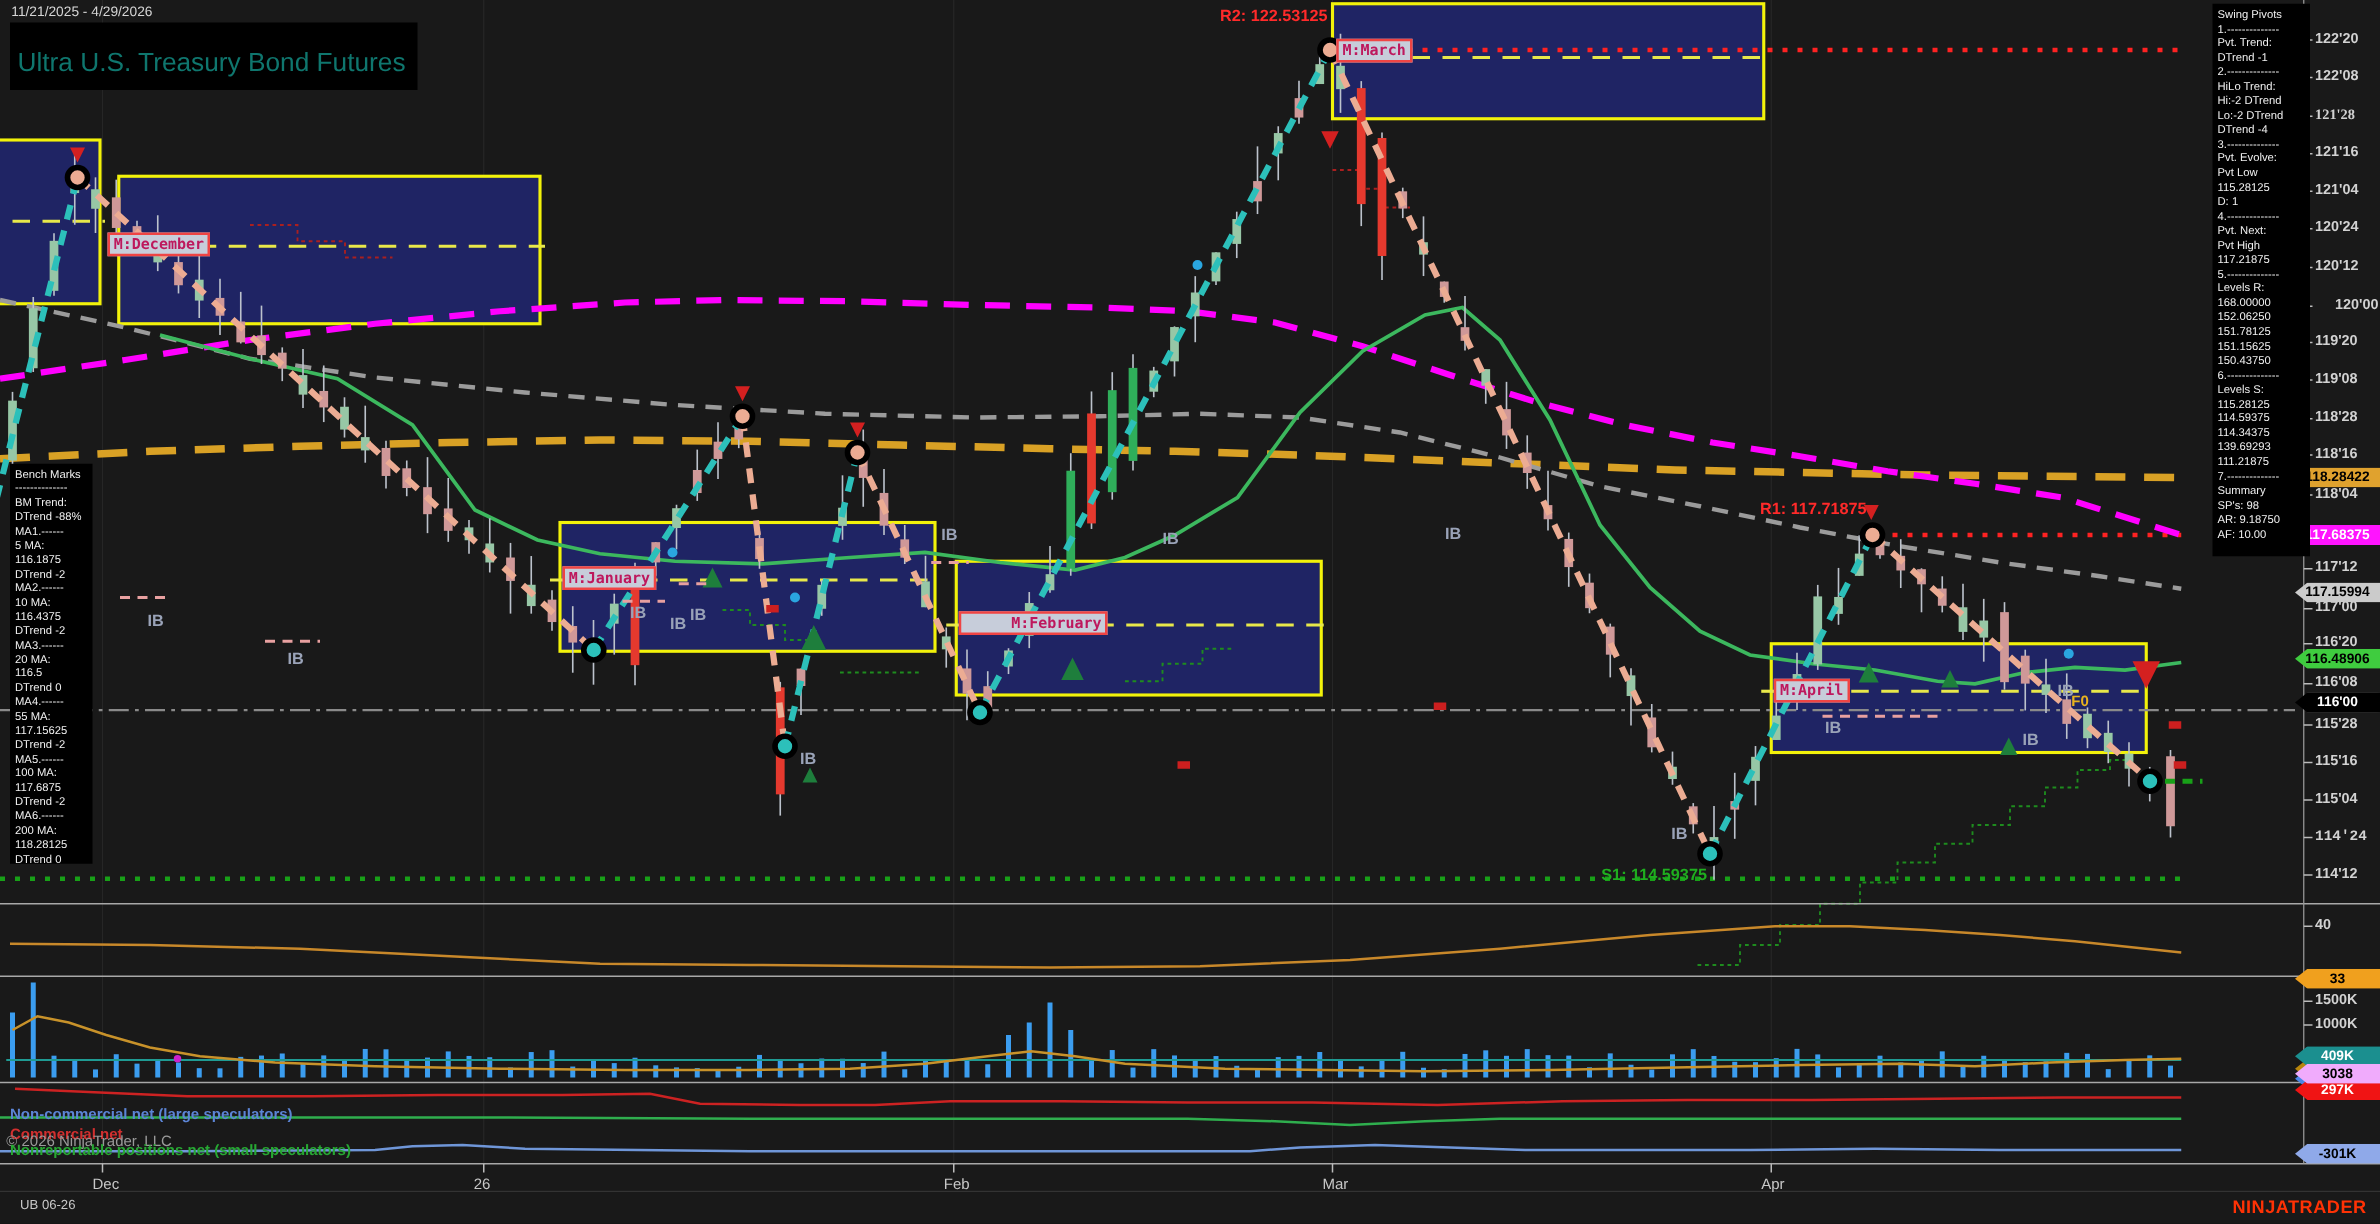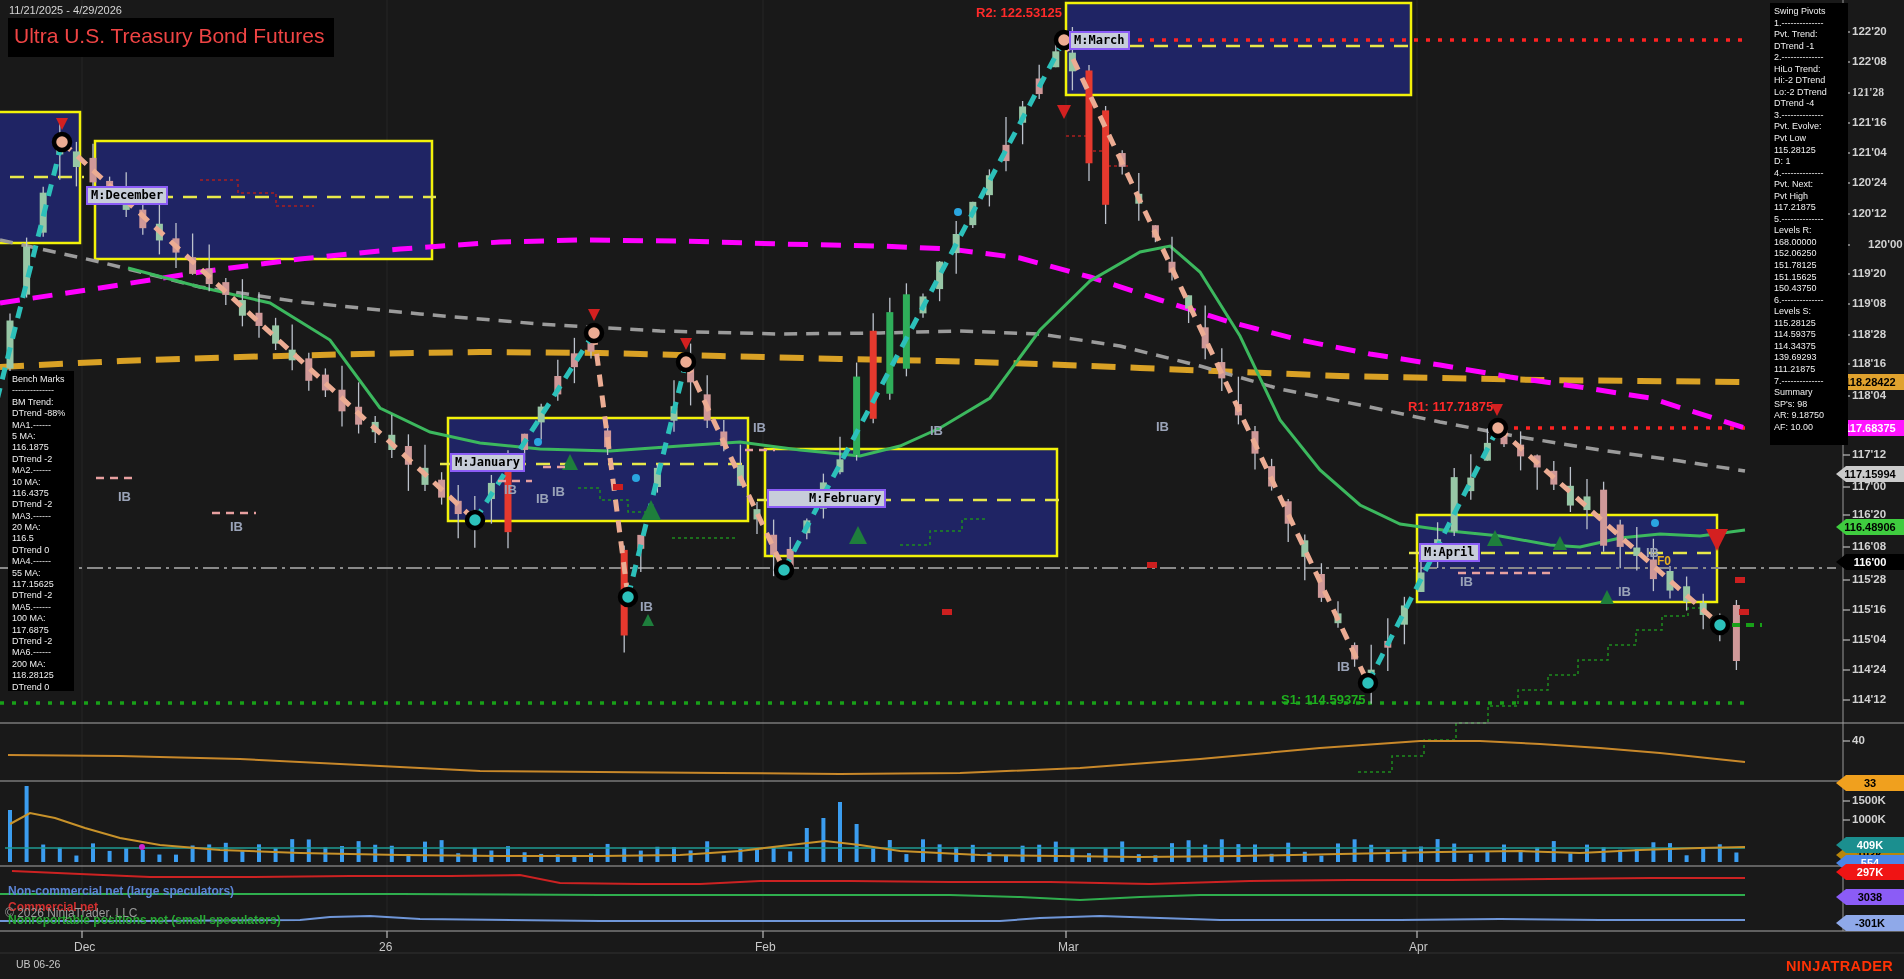--- a/index.html
+++ b/index.html
@@ -4,30 +4,30 @@
 <style>
   html,body{margin:0;padding:0;background:#101010;}
   body{width:1904px;height:979px;position:relative;overflow:hidden;
        font-family:"Liberation Sans",sans-serif;background:#191919;}
   #chart-svg{position:absolute;left:0;top:0;z-index:1;}
   .ovl{position:absolute;z-index:8;}
   .tick{position:absolute;z-index:8;font:700 11.5px "Liberation Sans",sans-serif;color:#d2d2d2;white-space:nowrap;}
   .badge{position:absolute;left:1836px;width:68px;height:16px;z-index:9;text-align:center;
          font:700 11px "Liberation Sans",sans-serif;line-height:16px;white-space:nowrap;
          clip-path:polygon(0 50%,10px 0,100% 0,100% 100%,10px 100%);}
-  .mlabel{position:absolute;z-index:6;font:700 12px "DejaVu Sans Mono",monospace;color:#000000;
-          background:#c7cdda;border:2px solid #8b5cf6;padding:0px 3px;line-height:15px;white-space:nowrap;}
+  .mlabel{position:absolute;z-index:6;font:700 12px "DejaVu Sans Mono",monospace;color:#be185d;
+          background:#c7cdda;border:2px solid #ef4444;padding:0px 3px;line-height:15px;white-space:nowrap;}
   .ib{position:absolute;z-index:5;font:600 13px "Liberation Sans",sans-serif;color:#9aa3b8;white-space:nowrap;}
   .lvl{position:absolute;z-index:5;font:700 13px "Liberation Sans",sans-serif;white-space:nowrap;}
   .panel{position:absolute;z-index:10;background:#000;color:#f0f0f0;
          font:400 9px "Liberation Sans",sans-serif;padding:3px 4px;white-space:nowrap;}
   .panel div{height:11.55px;line-height:11.55px;}
   #bench-panel div{height:11.4px;line-height:11.4px;}
-  #title-block{position:absolute;left:8px;top:18px;z-index:10;background:#000;color:#ef4444;
-               font:400 21px "Liberation Sans",sans-serif;line-height:28px;padding:4px 10px 7px 6px;}
+  #title-block{position:absolute;left:8px;top:18px;z-index:10;background:#000;color:#0f766e;
+               font:400 21px "Liberation Sans",sans-serif;line-height:28px;padding:19px 10px 7px 6px;}
   #date-range{position:absolute;left:9px;top:4px;z-index:10;color:#d6d6d6;font:400 11px "Liberation Sans",sans-serif;}
   .legend{position:absolute;z-index:7;font:700 12px "Liberation Sans",sans-serif;white-space:nowrap;}
   #brand-logo{position:absolute;left:1786px;top:958px;z-index:9;color:#ff3205;
               font:700 14.5px "Liberation Sans",sans-serif;letter-spacing:.4px;}
   #status-instrument{position:absolute;left:16px;top:958px;z-index:9;color:#c8c8c8;
               font:400 10.5px "Liberation Sans",sans-serif;}
   .tlabel{position:absolute;z-index:8;top:940px;color:#c8c8c8;font:400 12px "Liberation Sans",sans-serif;}
 </style>
 </head>
 <body>
@@ -593,31 +593,31 @@
 <div class="tick" style="left: 1852px; top: 328px;">118'28</div>
 <div class="tick" style="left: 1852px; top: 357px;">118'16</div>
 <div class="tick" style="left: 1852px; top: 389px;">118'04</div>
 <div class="tick" style="left: 1852px; top: 448px;">117'12</div>
 <div class="tick" style="left: 1852px; top: 480px;">117'00</div>
 <div class="tick" style="left: 1852px; top: 508px;">116'20</div>
 <div class="tick" style="left: 1852px; top: 540px;">116'08</div>
 <div class="tick" style="left: 1852px; top: 573px;">115'28</div>
 <div class="tick" style="left: 1852px; top: 603px;">115'16</div>
 <div class="tick" style="left: 1852px; top: 633px;">115'04</div>
-<div class="tick" style="left: 1852px; top: 663px;">114'24</div>
+<div class="tick" style="left: 1852px; top: 663px; font-family: Liberation Mono, monospace;">114'24</div>
 <div class="tick" style="left: 1852px; top: 693px;">114'12</div>
 <div class="tick" style="left: 1852px; top: 734px;">40</div>
 <div class="tick" style="left: 1852px; top: 794px;">1500K</div>
 <div class="tick" style="left: 1852px; top: 813px;">1000K</div>
 <div class="badge" style="top: 755px; background: rgb(240, 160, 30); color: rgb(0, 0, 0); margin-top: 20px;">33</div>
 <div class="badge" style="top: 847px; background: rgb(184, 134, 11); color: rgb(0, 0, 0);">193K</div>
 <div class="badge" style="top: 855px; background: rgb(74, 134, 232); color: rgb(255, 255, 255);">554</div>
 <div class="badge" style="top: 837px; background: rgb(27, 143, 143); color: rgb(255, 255, 255);">409K</div>
 <div class="badge" style="top: 864px; background: rgb(240, 20, 20); color: rgb(255, 255, 255);">297K</div>
-<div class="badge" style="top: 889px; background: #8b5cf6; color: rgb(0, 0, 0);">3038</div>
+<div class="badge" style="top: 851px; background: #f0abfc; color: rgb(0, 0, 0);">3038</div>
 <div class="badge" style="top: 915px; background: rgb(143, 169, 233); color: rgb(0, 0, 0);">-301K</div>
 <div class="badge" style="top: 374px; background: rgb(224, 162, 46); color: rgb(0, 0, 0);">118.28422</div>
 <div class="badge" style="top: 420px; background: rgb(255, 20, 255); color: rgb(255, 255, 255);">117.68375</div>
 <div class="badge" style="top: 466px; background: rgb(203, 203, 203); color: rgb(0, 0, 0);">117.15994</div>
 <div class="badge" style="top: 519px; background: rgb(63, 204, 63); color: rgb(0, 0, 0);">116.48906</div>
 <div class="badge" style="top: 554px; background: rgb(0, 0, 0); color: rgb(255, 255, 255); filter: drop-shadow(rgb(255, 255, 255) 0px 0px 1.5px);">116'00</div>
 <div class="mlabel" style="left: 86px; top: 186px;">M:December</div>
 <div class="mlabel" style="left: 450px; top: 453px;">M:January</div>
 <div class="mlabel" style="left: 767px; top: 489px; padding-left: 40px;">M:February</div>
 <div class="mlabel" style="left: 1069px; top: 31px;">M:March</div>

